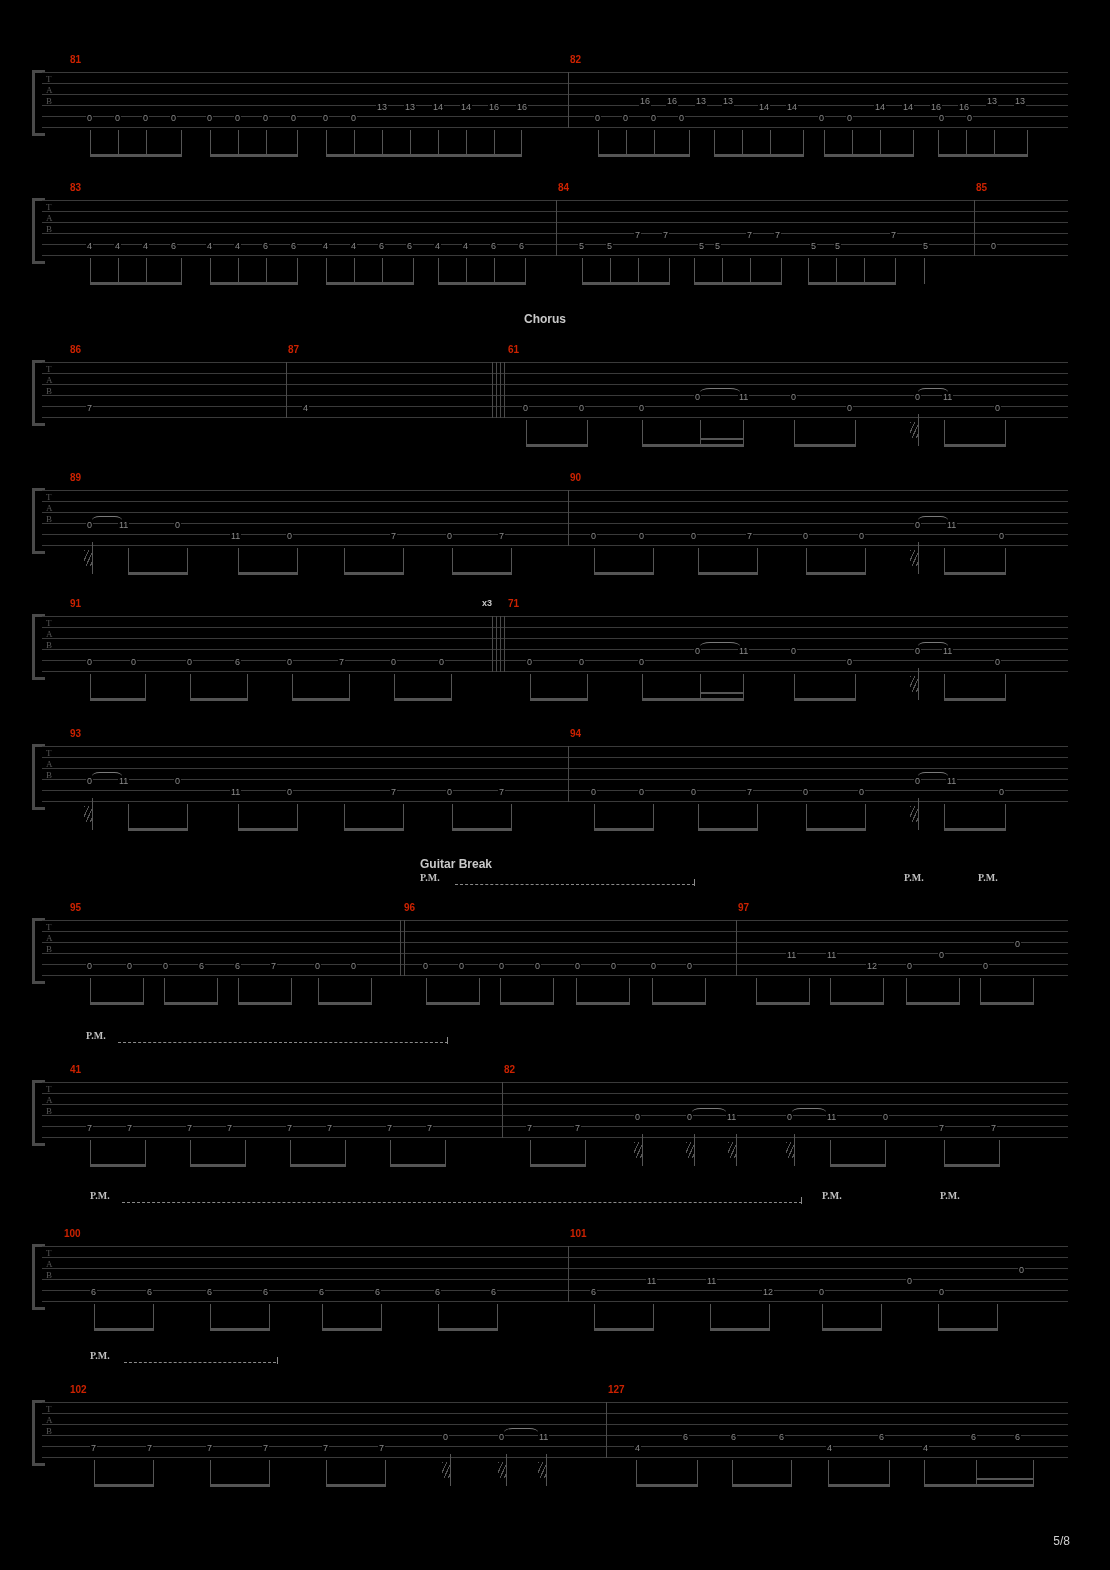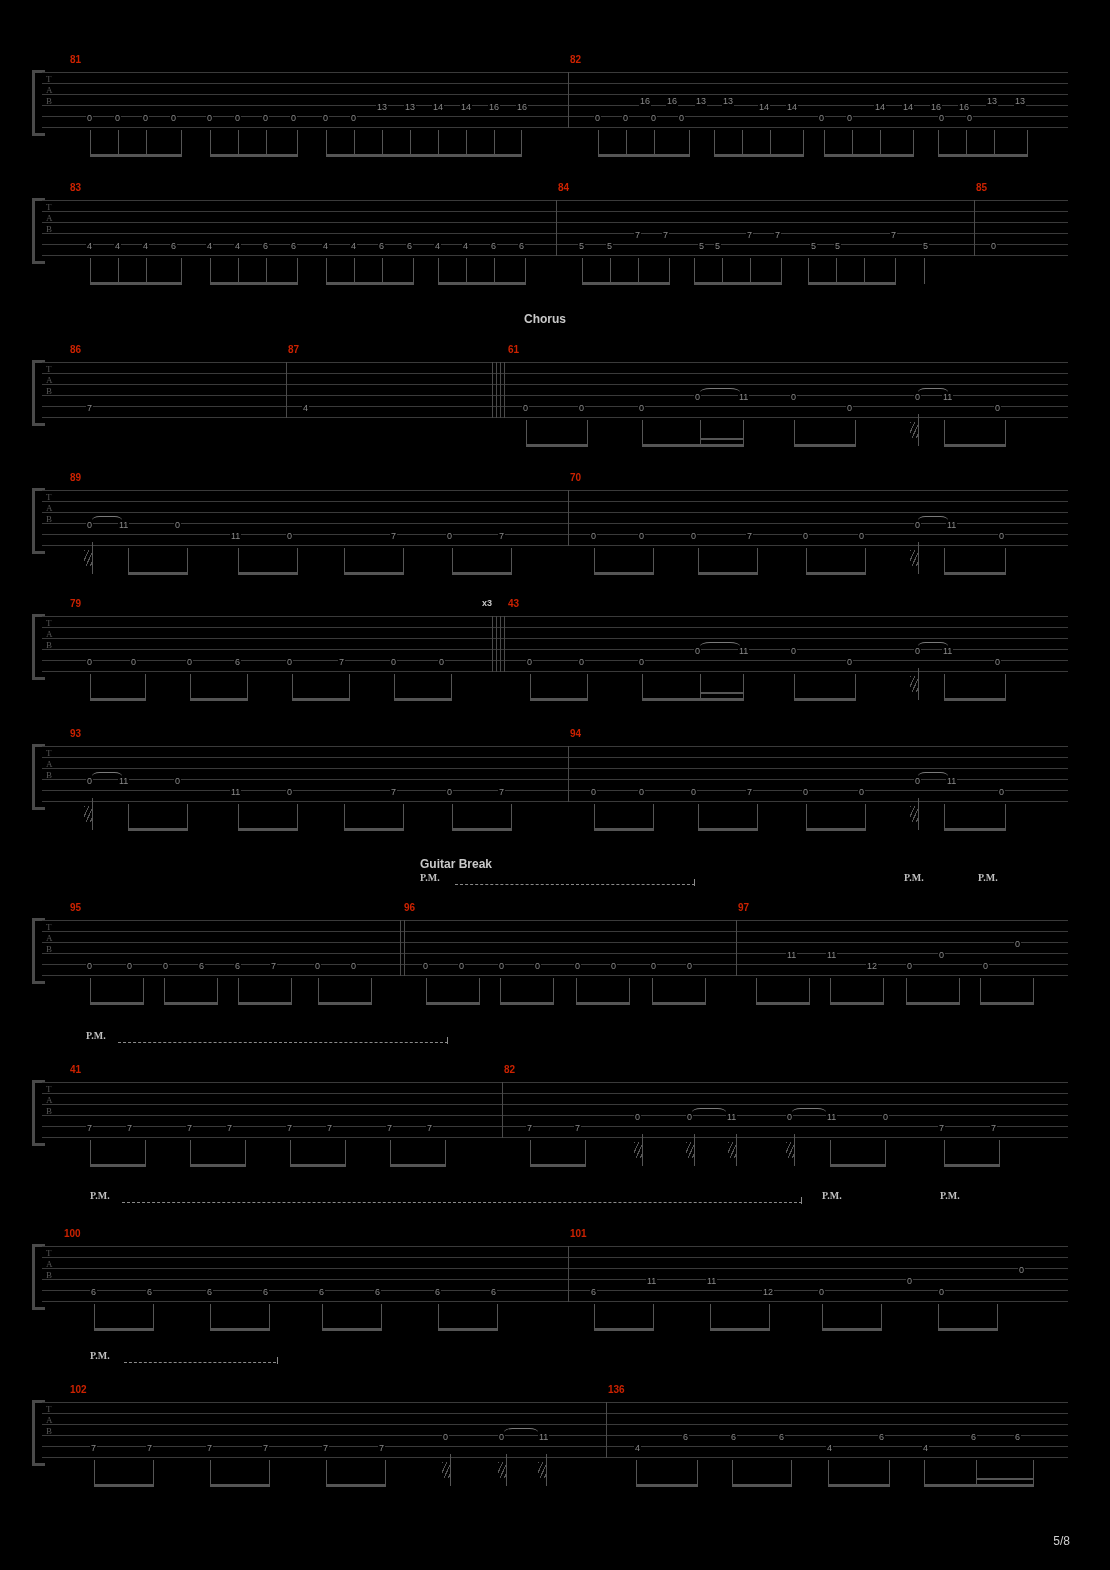--- a/index.html
+++ b/index.html
@@ -330,21 +330,21 @@
       <div class="line l3"></div>
         <div class="line l4"></div>
         <div class="line l5"></div>
     </div>
     <div class="tabword">
       <span>T</span>
       <span>A</span>
       <span>B</span>
     </div>
     <div class="measnum" style="left:70px;top:-18px">89</div>
-    <div class="measnum" style="left:570px;top:-18px">70</div>
+    <div class="measnum" style="left:570px;top:-18px">90</div>
     <div class="barline" style="left:568px;top:0;height:56px"></div>
 
     <div class="fret" style="left:86px;top:31px">0</div>
       <div class="fret" style="left:118px;top:31px">11</div>
     <div class="fret" style="left:174px;top:31px">0</div>
       <div class="fret" style="left:230px;top:42px">11</div>
     <div class="fret" style="left:286px;top:42px">0</div>
       <div class="fret" style="left:390px;top:42px">7</div>
     <div class="fret" style="left:446px;top:42px">0</div>
       <div class="fret" style="left:498px;top:42px">7</div>
@@ -398,22 +398,22 @@
         <div class="line l2"></div>
       <div class="line l3"></div>
         <div class="line l4"></div>
         <div class="line l5"></div>
     </div>
     <div class="tabword">
       <span>T</span>
       <span>A</span>
       <span>B</span>
     </div>
-    <div class="measnum" style="left:70px;top:-18px">79</div>
-    <div class="measnum" style="left:508px;top:-18px">43</div>
+    <div class="measnum" style="left:70px;top:-18px">91</div>
+    <div class="measnum" style="left:508px;top:-18px">71</div>
     <div class="xmark" style="left:482px;top:-18px">x3</div>
     <div class="dblbar" style="left:492px;top:0;height:56px">
         <i class="a"></i>
         <i class="b"></i>
       </div>
     <div class="dblbar" style="left:500px;top:0;height:56px">
         <i class="a"></i>
         <i class="b"></i>
       </div>
 
@@ -784,21 +784,21 @@
       <div class="line l3"></div>
         <div class="line l4"></div>
         <div class="line l5"></div>
     </div>
     <div class="tabword">
       <span>T</span>
       <span>A</span>
       <span>B</span>
     </div>
     <div class="measnum" style="left:70px;top:-18px">102</div>
-    <div class="measnum" style="left:608px;top:-18px">136</div>
+    <div class="measnum" style="left:608px;top:-18px">127</div>
     <div class="barline" style="left:606px;top:0;height:56px"></div>
 
     <div class="fret" style="left:90px;top:42px">7</div>
       <div class="fret" style="left:146px;top:42px">7</div>
     <div class="fret" style="left:206px;top:42px">7</div>
       <div class="fret" style="left:262px;top:42px">7</div>
     <div class="fret" style="left:322px;top:42px">7</div>
       <div class="fret" style="left:378px;top:42px">7</div>
     <div class="fret" style="left:442px;top:31px">0</div>
     <div class="fret" style="left:498px;top:31px">0</div>

